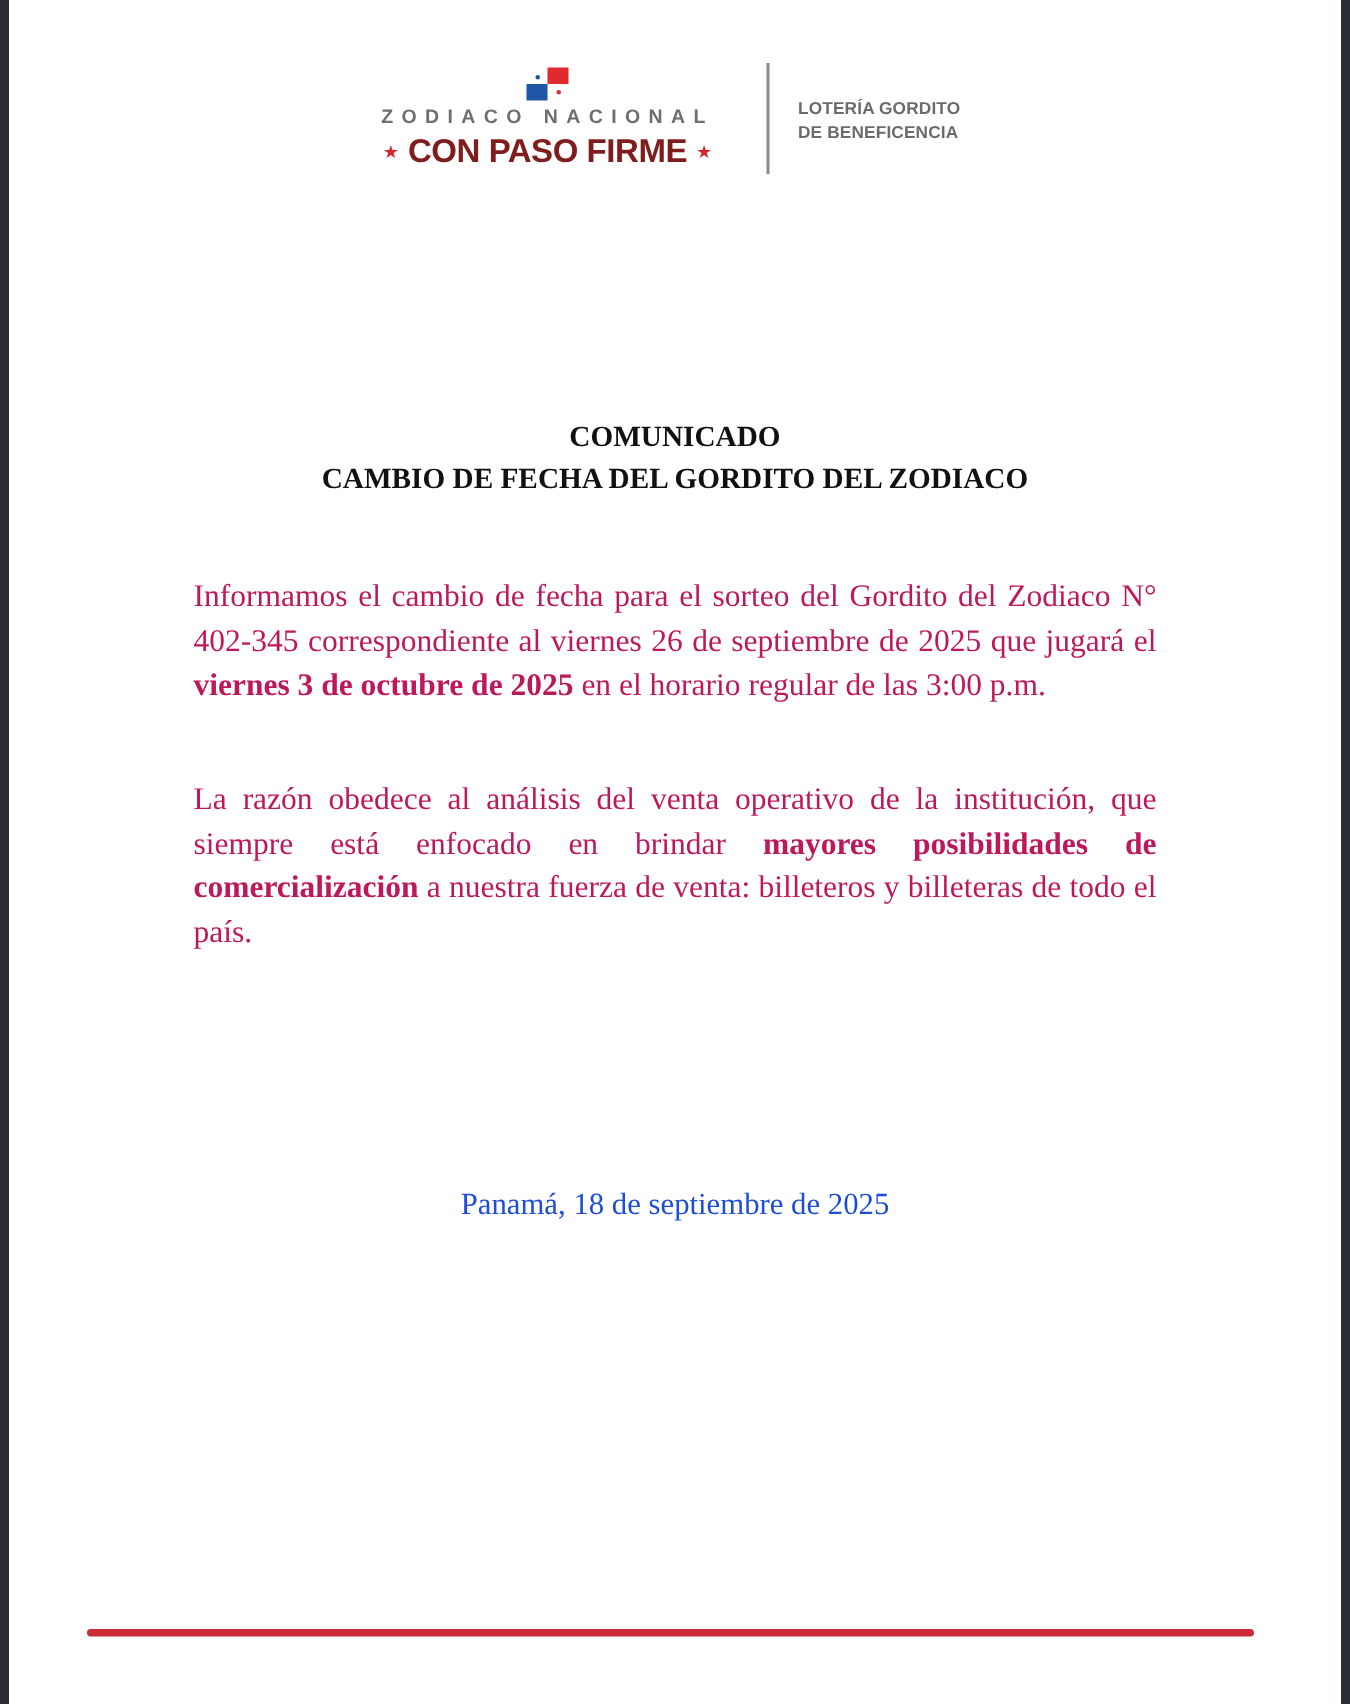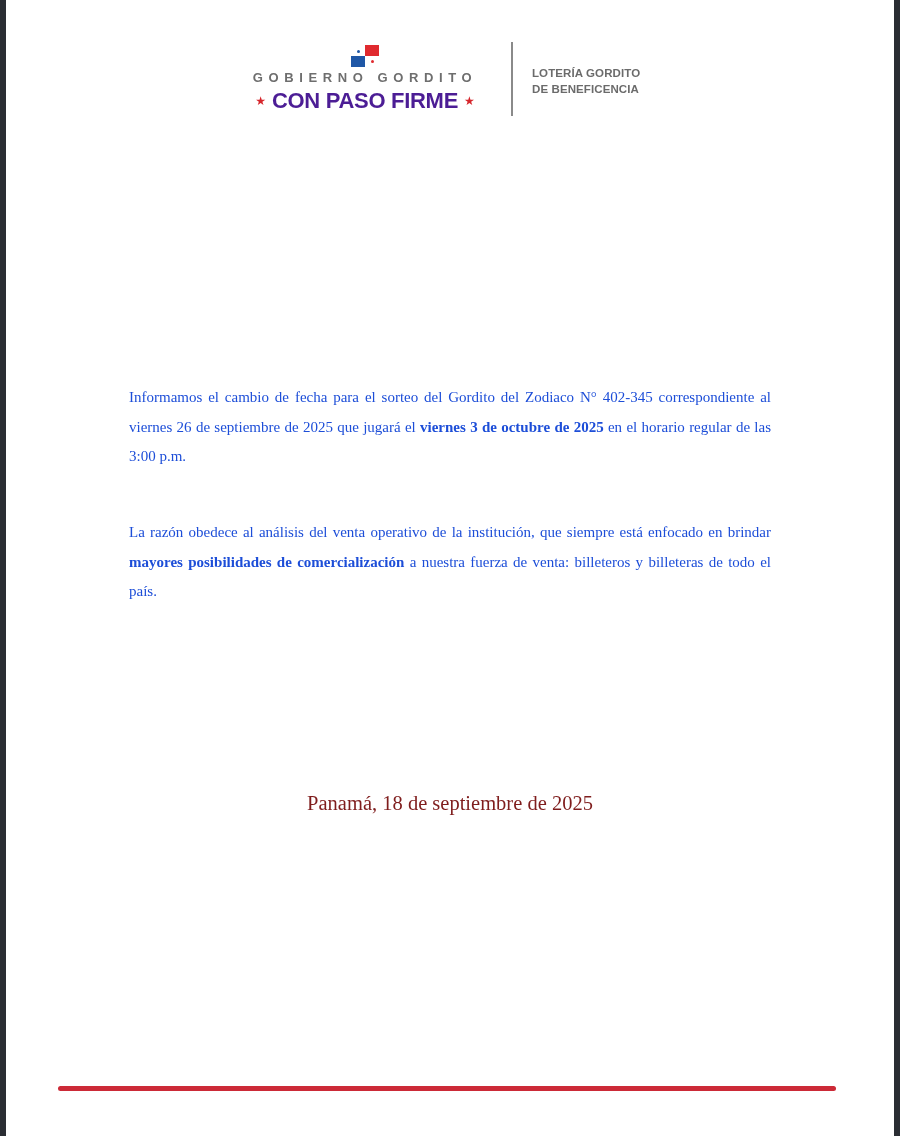--- a/index.html
+++ b/index.html
@@ -14,67 +14,69 @@
     .gov-logo { position: absolute; left: 234px; top: 44px; width: 262px; height: 72px; text-align: center; }
     .flag { position: absolute; left: 114px; top: 0; width: 34px; height: 30px; }
     .flag .blue { position: absolute; left: 3px; top: 12px; width: 14px; height: 11px; background: #1f57a6; }
     .flag .red { position: absolute; left: 17px; top: 1px; width: 14px; height: 11px; background: #e02a2f; }
     .flag .dot-blue { position: absolute; left: 9px; top: 6px; width: 3px; height: 3px; border-radius: 50%; background: #1f57a6; }
     .flag .dot-red { position: absolute; left: 23px; top: 16px; width: 3px; height: 3px; border-radius: 50%; background: #e02a2f; }
 
     .gov-title { position: absolute; left: 0; top: 26px; width: 262px; font-family: "Liberation Sans", "DejaVu Sans", sans-serif; font-size: 13px; letter-spacing: 5.6px; color: #6e6e6e; font-weight: 700; white-space: nowrap; text-align: center; }
     .gov-slogan { position: absolute; left: 0; top: 44px; width: 262px; display: flex; align-items: center; justify-content: center; gap: 6px; }
     .gov-slogan .star { color: #d6262c; font-size: 12px; font-family: "DejaVu Sans", sans-serif; }
-    .gov-slogan .slogan-text { font-family: "Liberation Sans", "DejaVu Sans", sans-serif; font-size: 22px; font-weight: 700; color: #4c1d95; letter-spacing: -0.3px; white-space: nowrap; }
+    .gov-slogan .slogan-text { font-family: "Liberation Sans", "DejaVu Sans", sans-serif; font-size: 22px; font-weight: 700; color: #7f1d1d; letter-spacing: -0.3px; white-space: nowrap; }
 
     .divider-v { position: absolute; left: 511px; top: 42px; width: 2px; height: 74px; background: #8a8a8a; }
     .lottery-name { position: absolute; left: 532px; top: 65px; font-family: "Liberation Sans", "DejaVu Sans", sans-serif; font-size: 11.5px; font-weight: 700; color: #6b6b6b; line-height: 16px; letter-spacing: 0.1px; }
 
     
     .title-block { position: absolute; left: 0; top: 278px; width: 900px; text-align: center; font-weight: 700; font-size: 19.5px; line-height: 28px; color: #111; }
 
     
-    .para { position: absolute; left: 129px; width: 642px; font-size: 15px; line-height: 29.5px; text-align: justify; color: #1d4ed8; }
+    .para { position: absolute; left: 129px; width: 642px; font-size: 21px; line-height: 29.5px; text-align: justify; color: #be185d; }
     .para b { font-weight: 700; }
     .para1 { top: 383px; }
     .para2 { top: 518px; }
 
-    .place-date { position: absolute; left: 0; top: 792px; width: 900px; text-align: center; font-size: 20.5px; color: #7f1d1d; }
+    .place-date { position: absolute; left: 0; top: 792px; width: 900px; text-align: center; font-size: 20.5px; color: #1d4ed8; }
 
     .footer-line { position: absolute; left: 58px; top: 1086px; width: 778px; height: 5px; background: #cc2a37; border-radius: 3px; }
   </style>
 </head>
 <body>
 
 <div class="edge-left"></div>
 <div class="edge-right"></div>
 
 <div class="header">
   <div class="gov-logo">
     <div class="flag">
       <span class="red"></span>
       <span class="blue"></span>
       <span class="dot-blue"></span>
       <span class="dot-red"></span>
     </div>
-    <div class="gov-title">GOBIERNO GORDITO</div>
+    <div class="gov-title">ZODIACO NACIONAL</div>
     <div class="gov-slogan">
       <span class="star">★</span>
       <span class="slogan-text">CON PASO FIRME</span>
       <span class="star">★</span>
     </div>
   </div>
   <div class="divider-v"></div>
   <div class="lottery-name">
     <div>LOTERÍA GORDITO</div>
     <div>DE BENEFICENCIA</div>
   </div>
 </div>
 
 <div class="title-block">
+  <div>COMUNICADO</div>
+  <div>CAMBIO DE FECHA DEL GORDITO DEL ZODIACO</div>
 </div>
 
 <p class="para para1"><span>Informamos el cambio de fecha para el sorteo del Gordito del Zodiaco N° 402-345 correspondiente al viernes 26 de septiembre de 2025  que jugará el </span><b>viernes 3 de octubre de 2025</b><span> en el horario regular de las 3:00 p.m.</span></p>
 
 <p class="para para2"><span>La razón obedece al análisis del venta operativo de la institución, que siempre está enfocado en brindar  </span><b>mayores posibilidades de comercialización</b><span> a nuestra fuerza de venta: billeteros y billeteras de todo el  país.</span></p>
 
 <div class="place-date">Panamá, 18 de septiembre de 2025</div>
 
 <div class="footer-line"></div>
 

